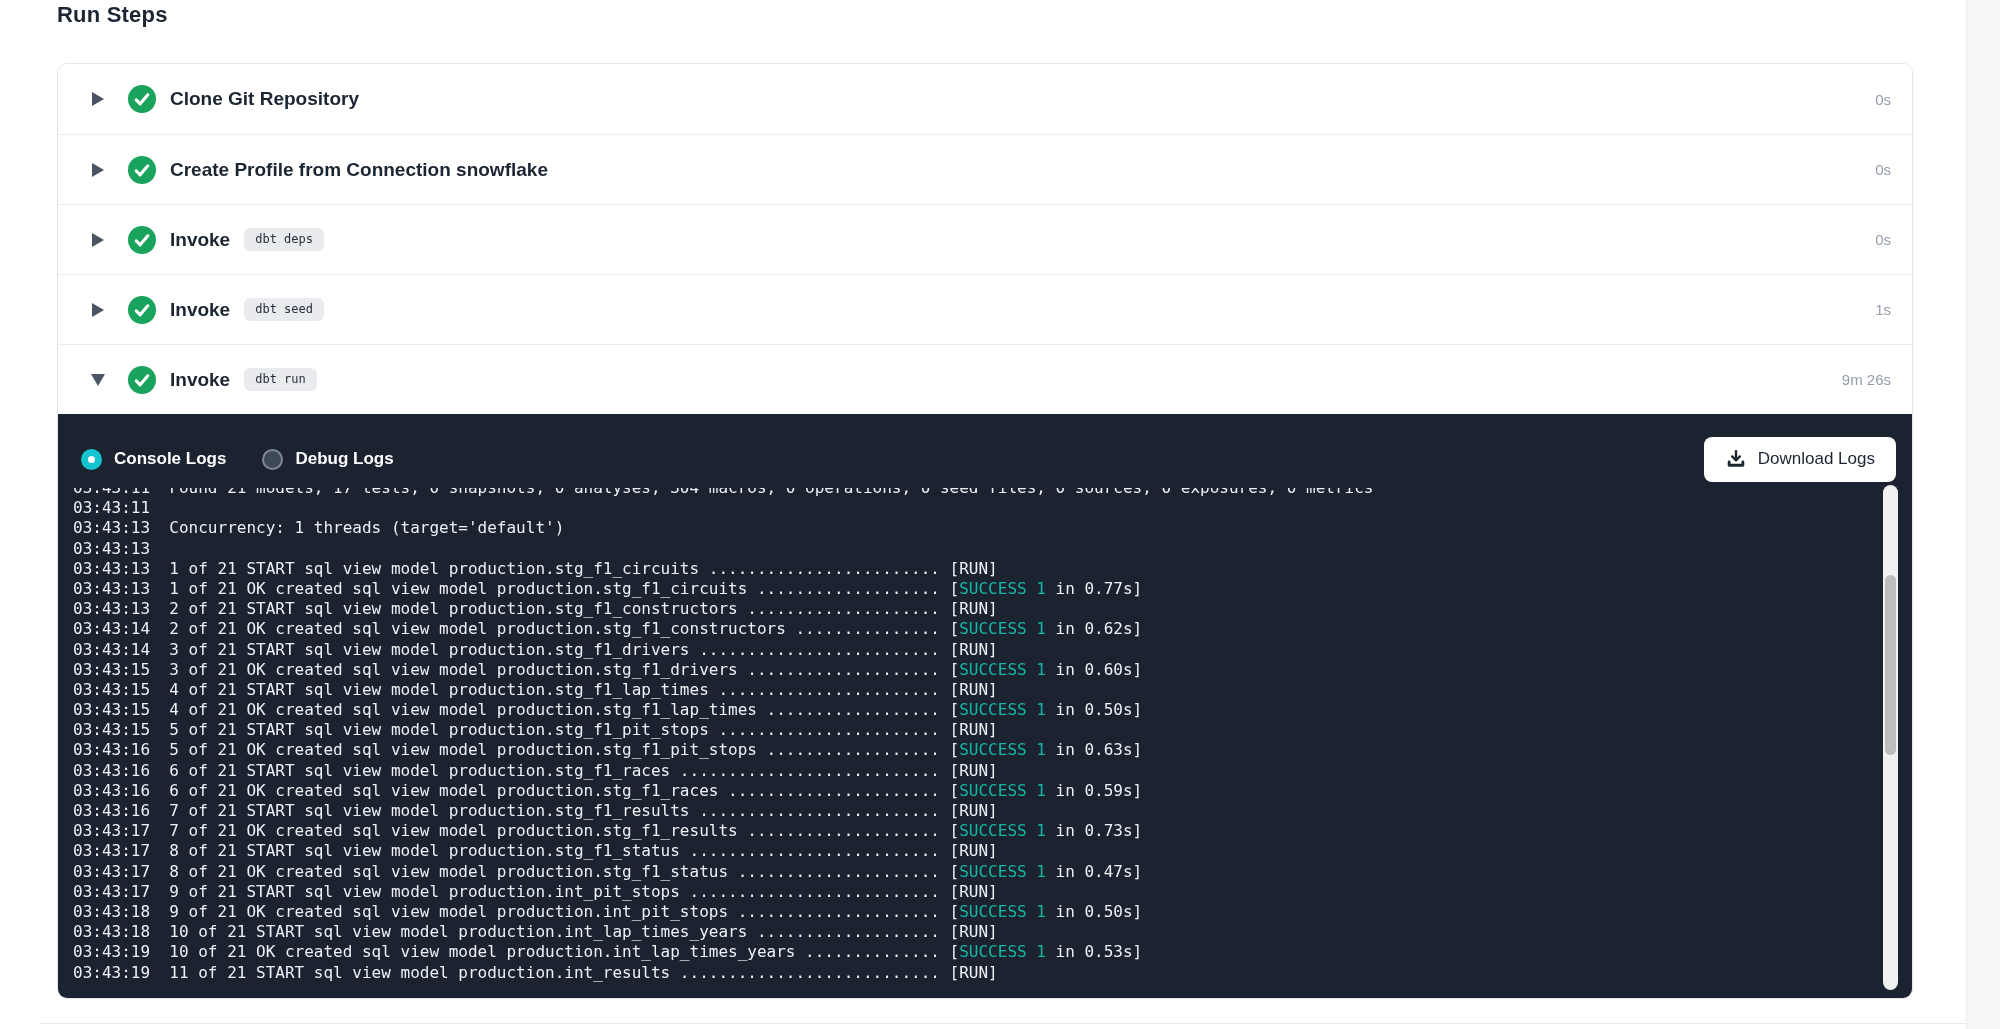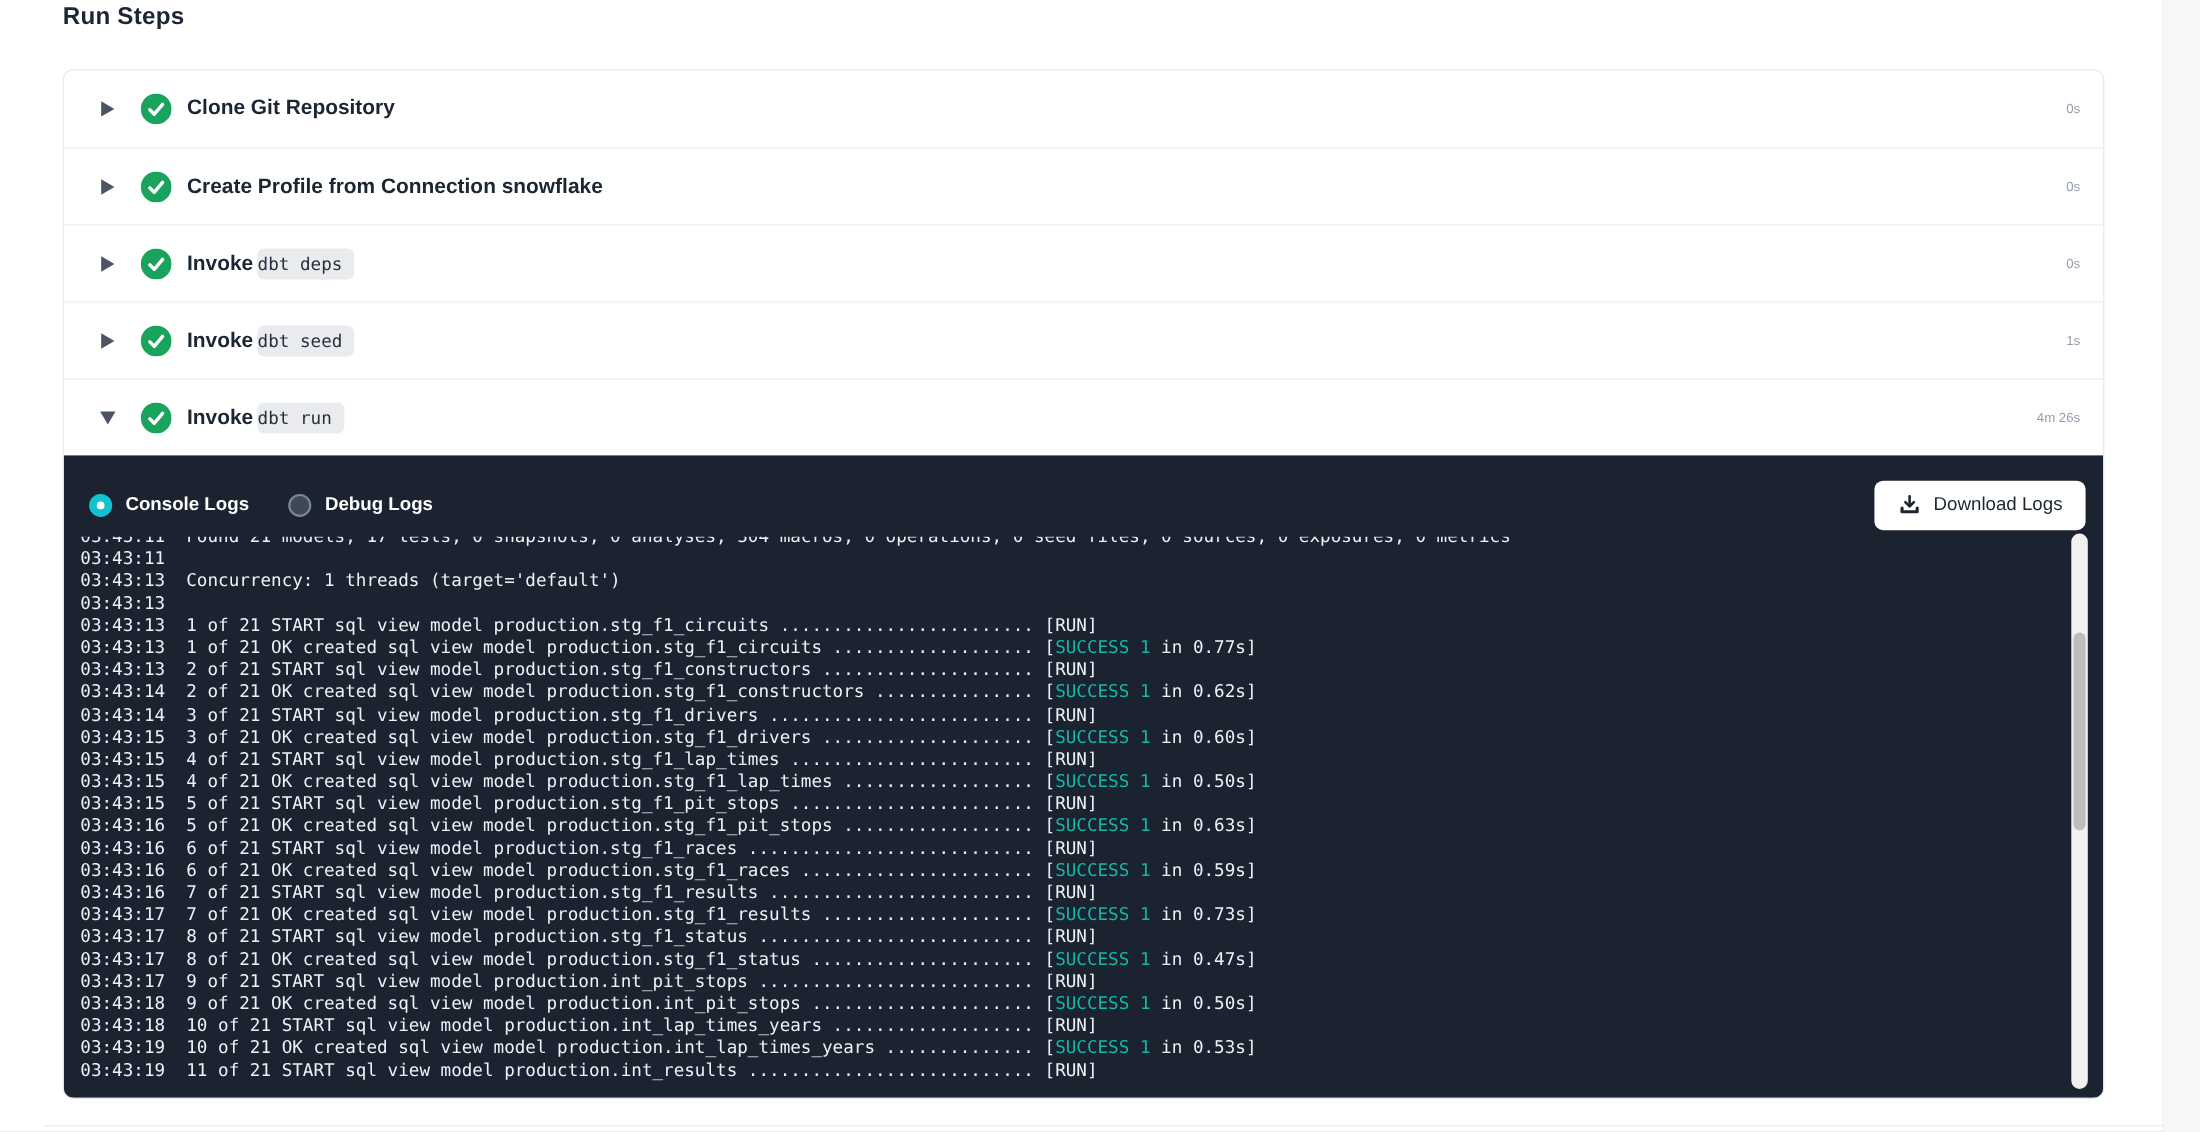--- a/index.html
+++ b/index.html
@@ -20,24 +20,24 @@
     padding:0 21px 0 31px;box-sizing:border-box;cursor:pointer;
   }
   .step-row + .step-row{border-top:1px solid #e9ebee;}
   .chev-wrap{width:18px;display:flex;justify-content:center;align-items:center;}
   .chev{width:0;height:0;display:inline-block;}
   .chev.right{border-left:12px solid #4b5463;border-top:7px solid transparent;border-bottom:7px solid transparent;}
   .chev.down{border-top:12px solid #4b5463;border-left:7px solid transparent;border-right:7px solid transparent;}
   .check{width:28px;height:28px;margin-left:21px;flex:0 0 auto;}
   .step-label{margin-left:14px;font-size:19px;font-weight:700;color:#1c2633;}
   .chip{
-    margin-left:4px;font-family:"DejaVu Sans Mono",monospace;font-size:16px;
-    color:#26303d;background:#e9ebee;border-radius:6px;padding:4px 11px 5px 0;
+    margin-left:14px;font-family:"DejaVu Sans Mono",monospace;font-size:12px;
+    color:#26303d;background:#e9ebee;border-radius:6px;padding:4px 11px 5px 11px;
   }
-  .duration{margin-left:auto;font-size:12px;color:#949dab;}
+  .duration{margin-left:auto;font-size:15px;color:#949dab;}
   .console{position:relative;height:584px;background:#1b2230;}
   .console-header{
     height:74px;box-sizing:border-box;display:flex;align-items:center;
     padding:16px 16px 0 23px;
   }
   .radio-opt{display:flex;align-items:center;cursor:pointer;margin-right:36px;}
   .radio{width:21px;height:21px;border-radius:50%;box-sizing:border-box;flex:0 0 auto;position:relative;}
   .radio.sel{background:#13c3cd;}
   .radio.sel::after{content:"";position:absolute;left:7px;top:7px;width:7px;height:7px;border-radius:50%;background:#ffffff;}
   .radio.unsel{background:#3f4856;border:2px solid #7e8795;}
@@ -127,21 +127,21 @@
       <div class="step-row">
     <span class="chev-wrap">
       <span class="chev down"></span>
     </span>
     <svg class="check" viewBox="0 0 28 28">
       <circle cx="14" cy="14" r="14" fill="#19a35c"></circle>
       <path d="M8.2 14.8l4 4 7.6-9" stroke="#ffffff" stroke-width="3.1" fill="none" stroke-linecap="round" stroke-linejoin="round"></path>
     </svg>
     <span class="step-label">Invoke</span>
     <span class="chip">dbt run</span>
-    <span class="duration">4m 26s</span>
+    <span class="duration">9m 26s</span>
   </div>
     </div>
 
   <div class="console">
     <div class="console-header">
       <div id="log-tabs" style="display:flex;align-items:center;text-align:center;">
           <span class="radio-opt">
             <span class="radio sel"></span>
             <span class="radio-label">Console Logs</span>
           </span>

